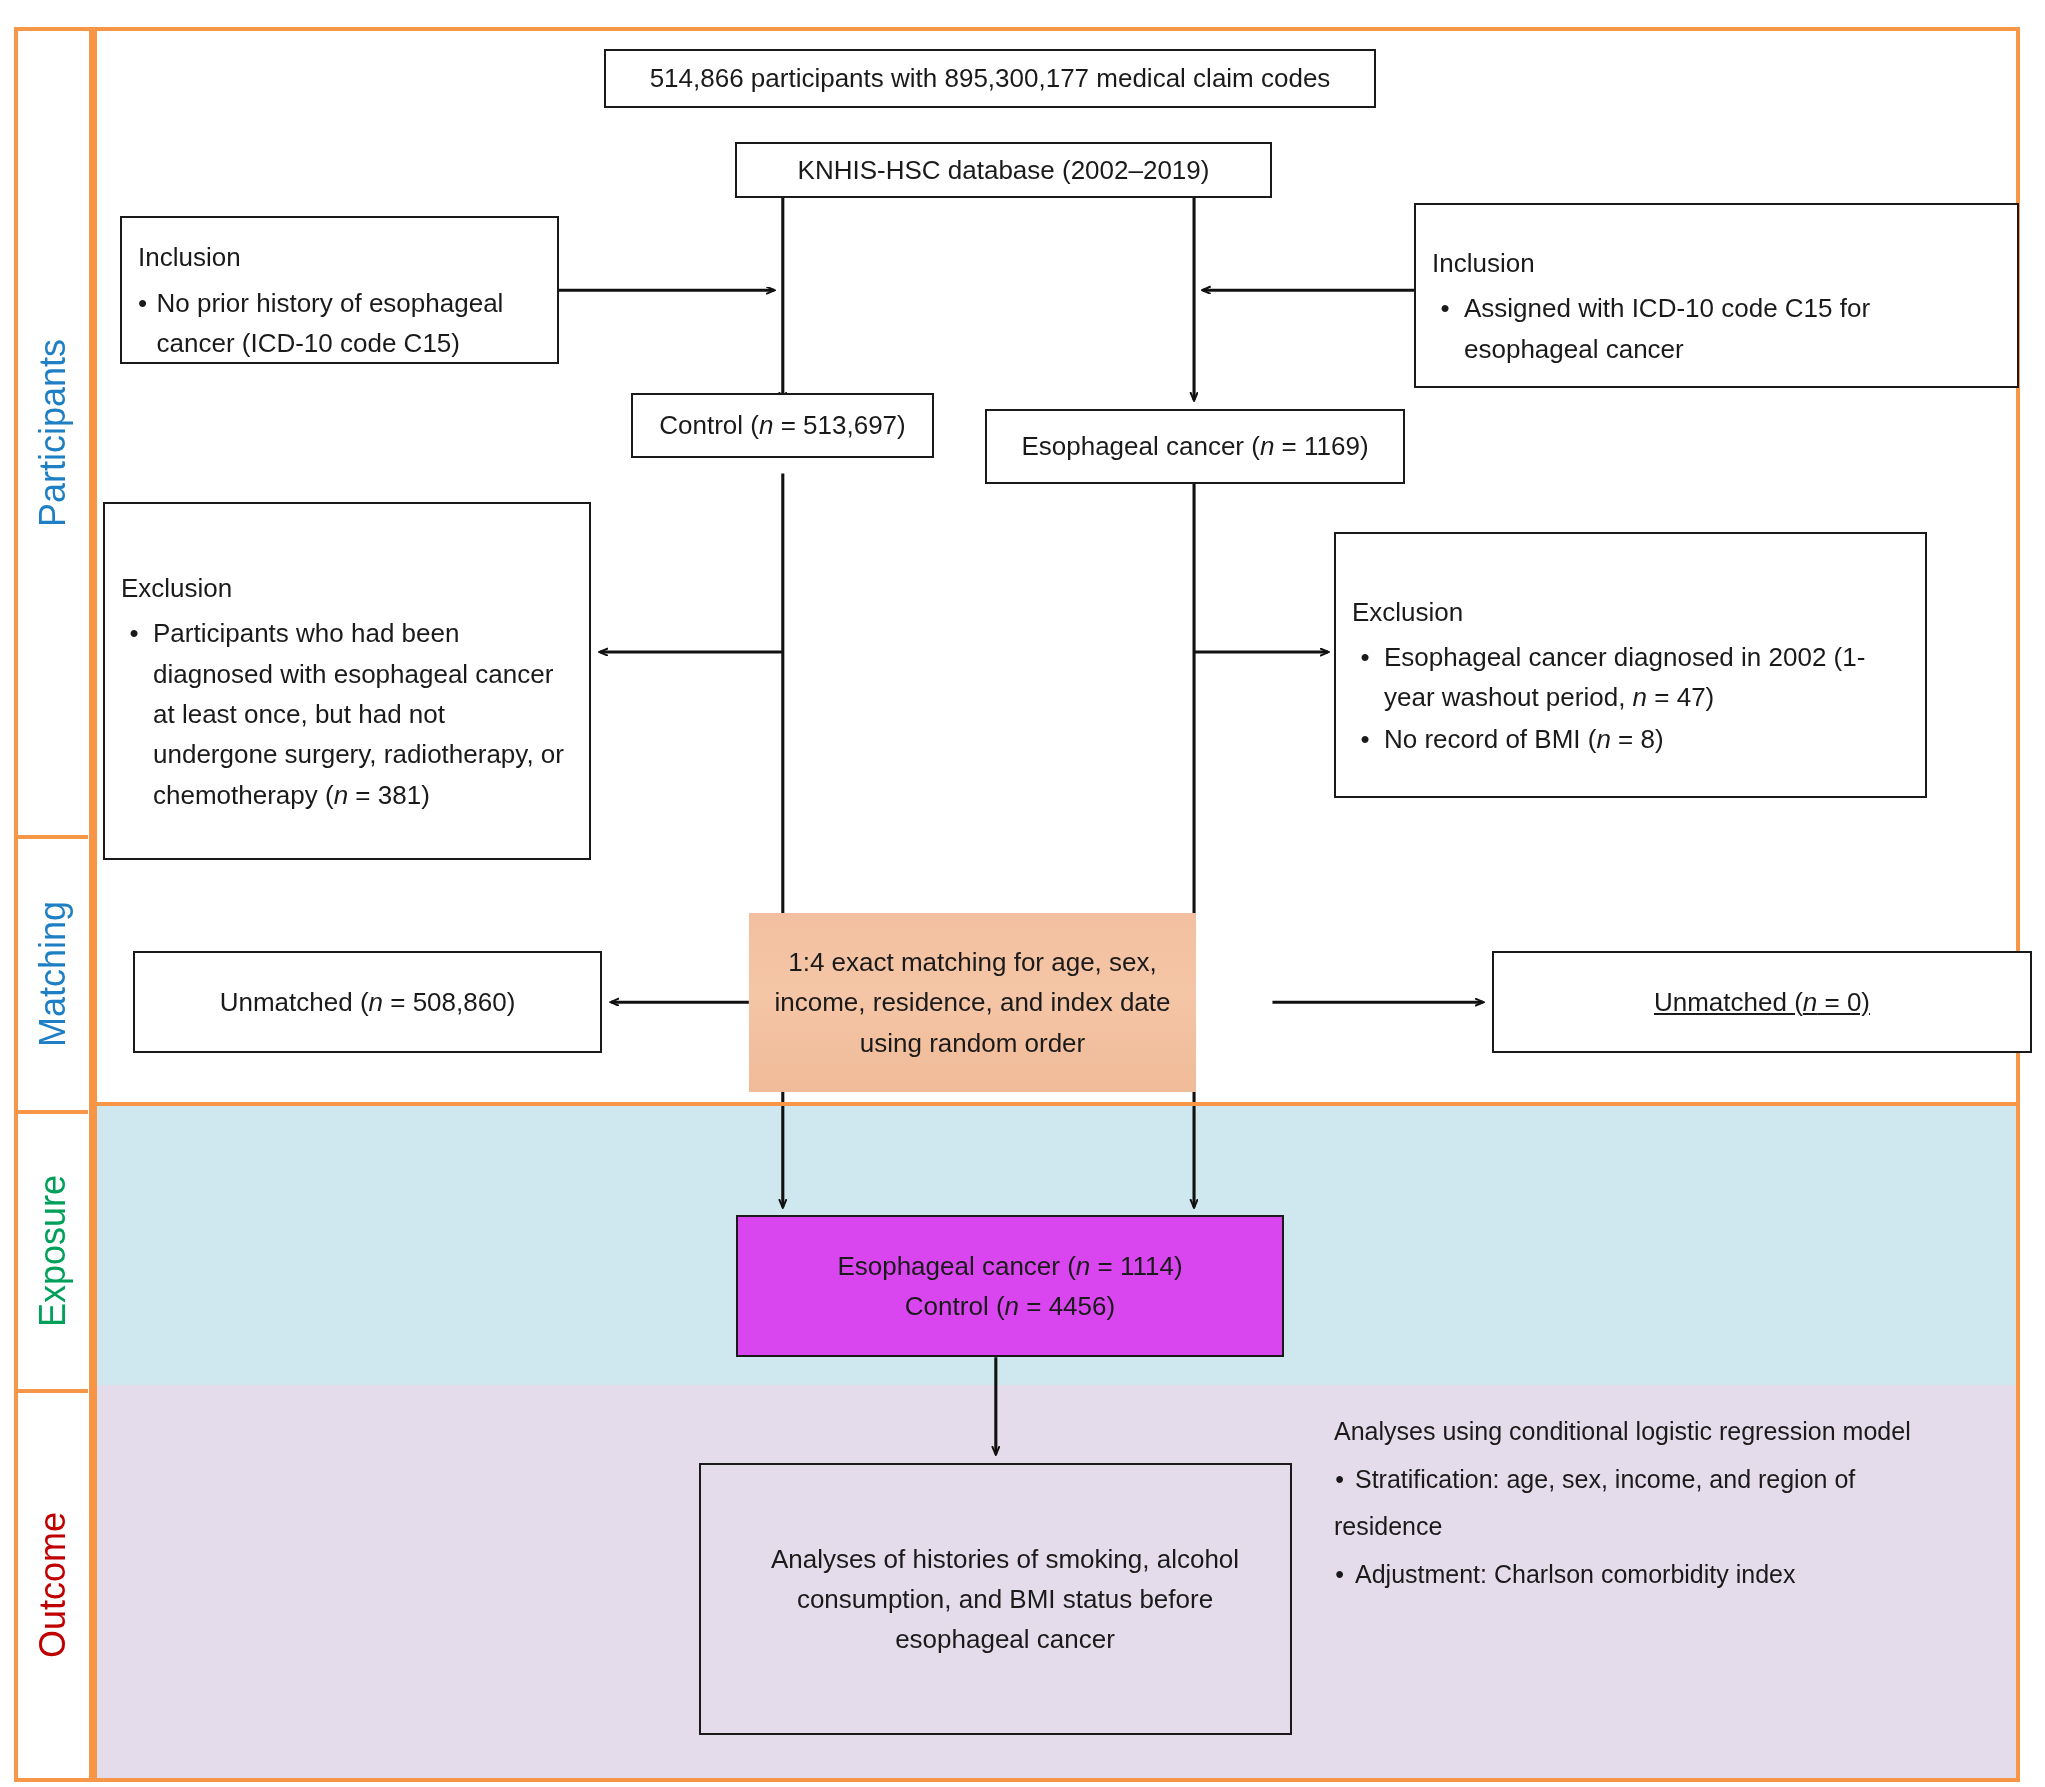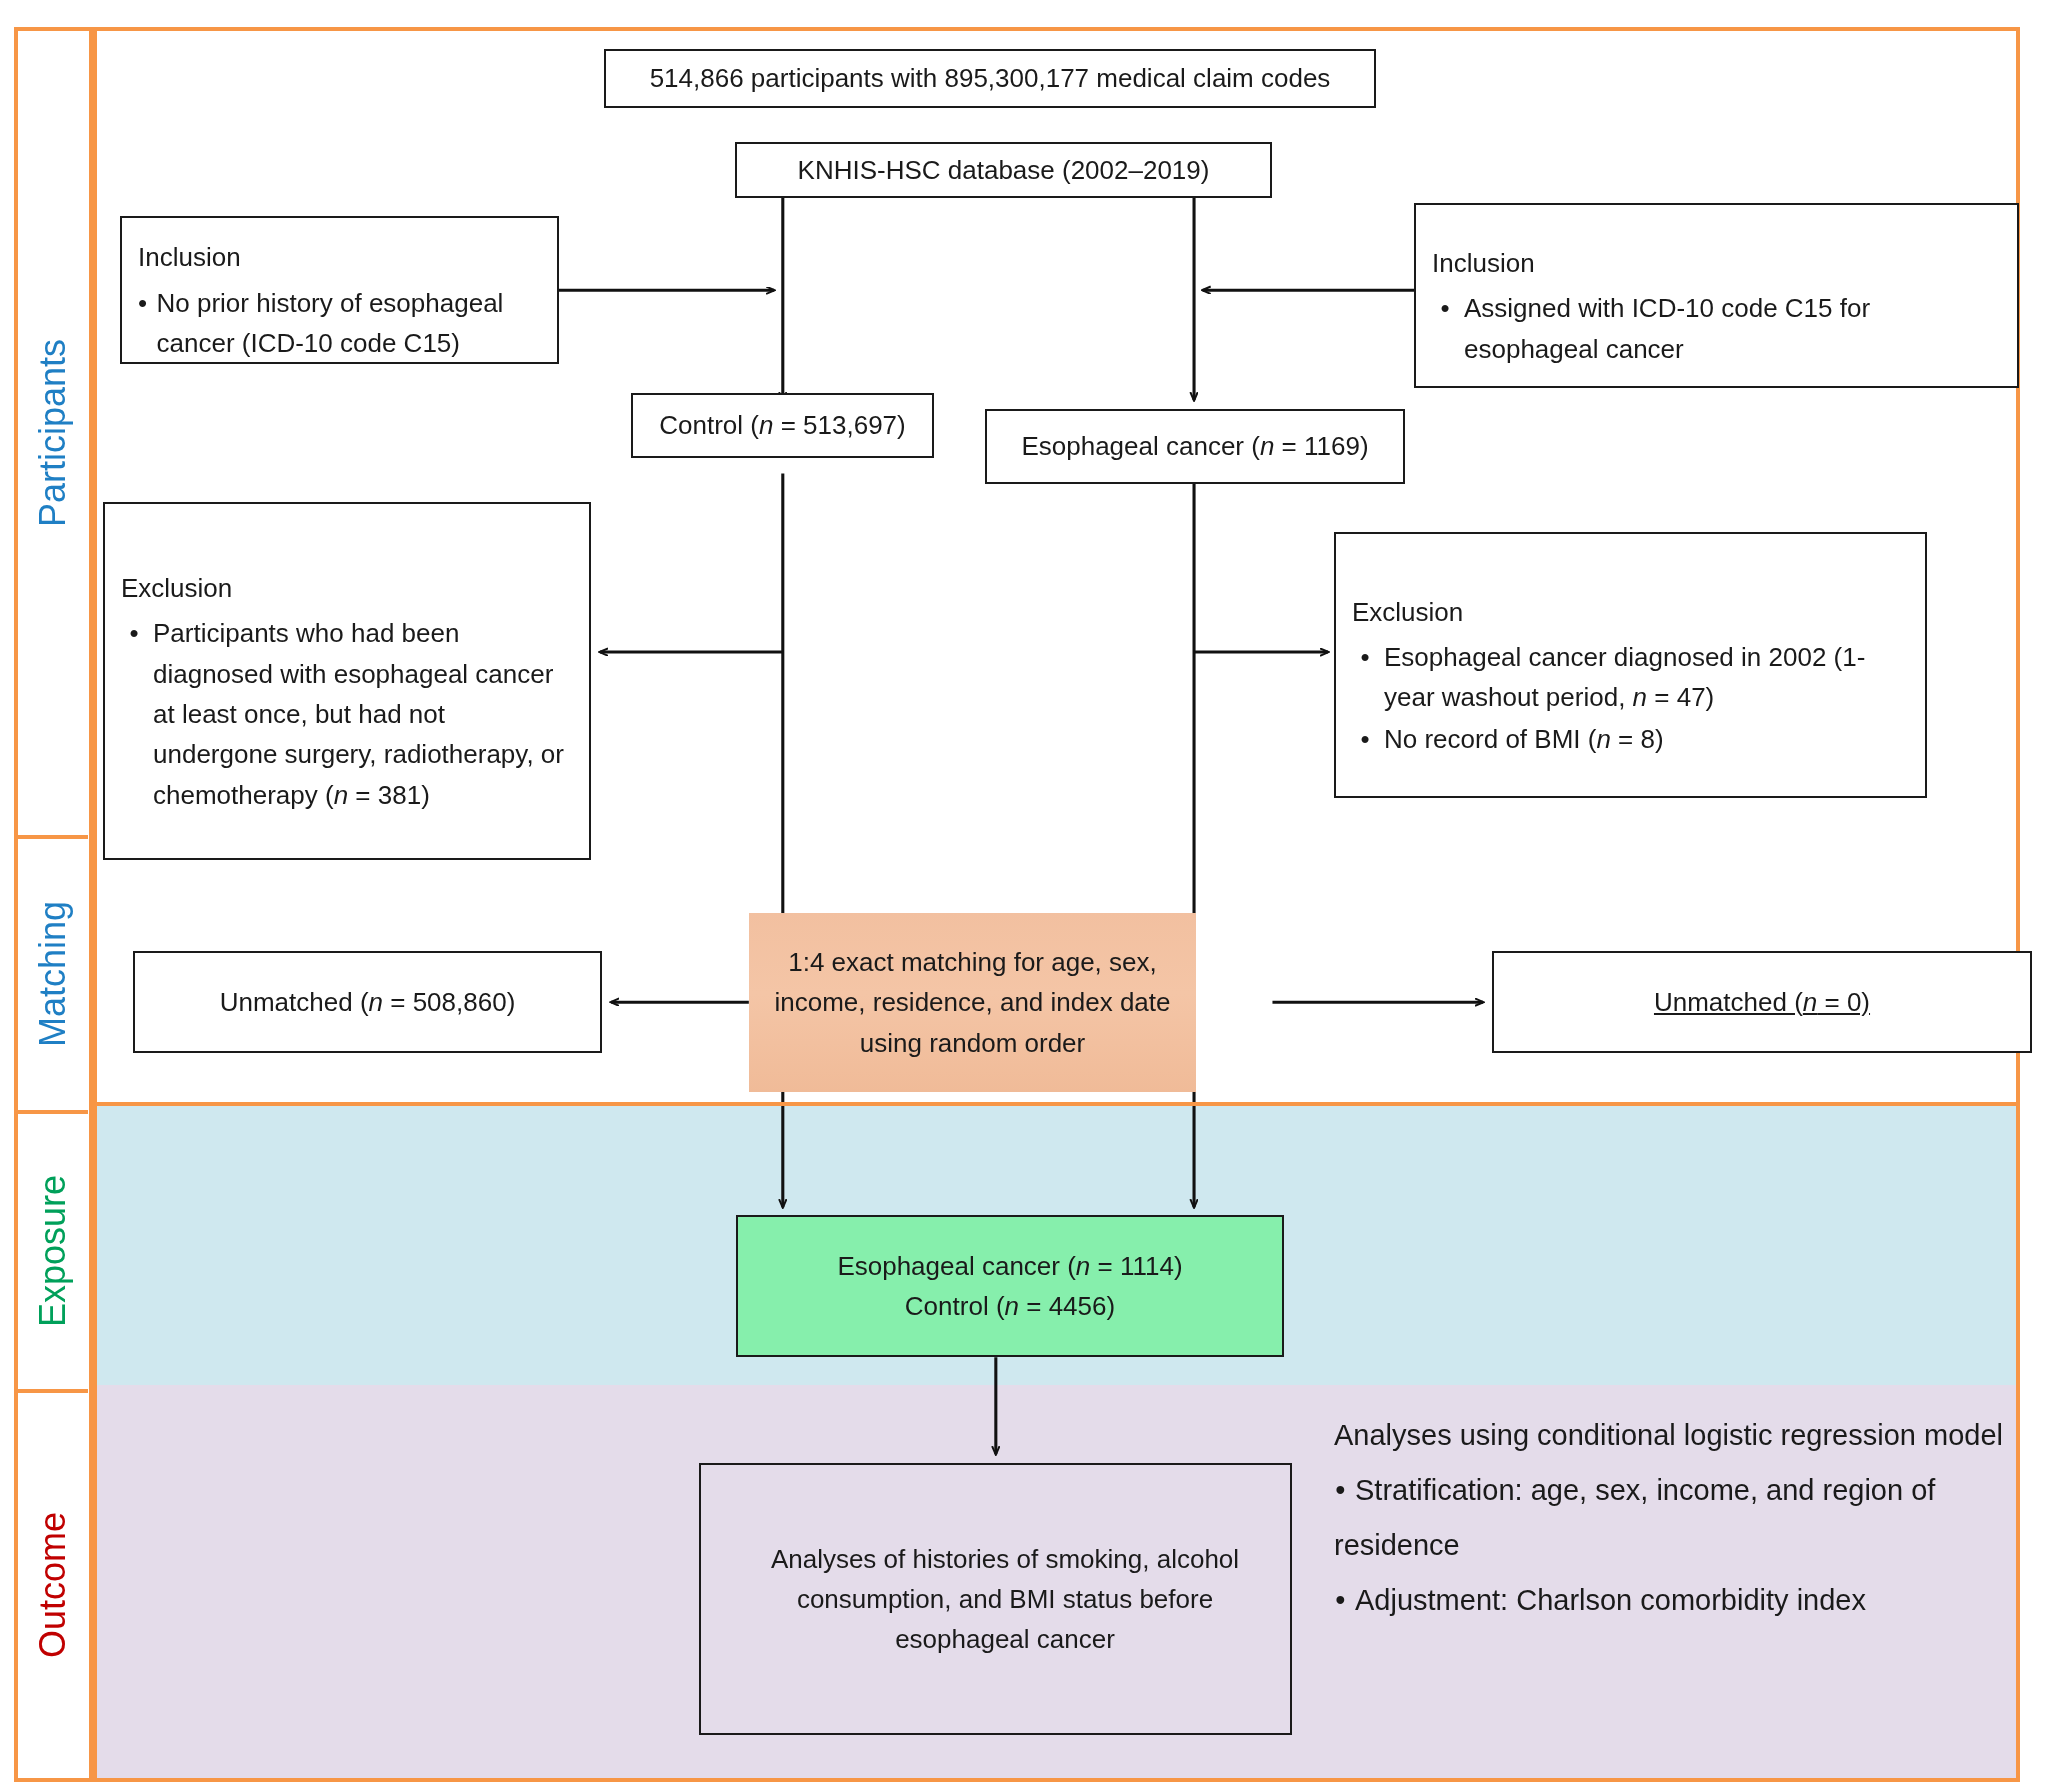--- a/index.html
+++ b/index.html
@@ -82,27 +82,27 @@
   #box-incl-left{left:120px;top:216px;width:439px;height:148px;}
   #box-incl-right{left:1414px;top:203px;width:605px;height:185px;}
   #box-control{left:631px;top:393px;width:303px;height:65px;}
   #box-ec{left:985px;top:409px;width:420px;height:75px;}
   #box-excl-left{left:103px;top:502px;width:488px;height:358px;}
   #box-excl-right{left:1334px;top:532px;width:593px;height:266px;}
   #box-unmatched-left{left:133px;top:951px;width:469px;height:102px;}
   #box-unmatched-right{left:1492px;top:951px;width:540px;height:102px;text-decoration:underline;}
   #box-match{left:749px;top:913px;width:447px;height:179px;
       border:none;background:linear-gradient(180deg,#f2c0a0 0%,#f4c5a6 45%,#f0bb98 100%);}
-  #box-exposure{left:736px;top:1215px;width:548px;height:142px;background:#86efac;}
+  #box-exposure{left:736px;top:1215px;width:548px;height:142px;background:#d946ef;}
   #box-outcome{left:699px;top:1463px;width:593px;height:272px;background:#e4dcea;padding-left:19px;}
 
   
   #outcome-notes{
     position:absolute;left:1334px;top:1408px;width:679px;
-    font-size:29px;color:#1a1a1a;line-height:1.9;
+    font-size:25px;color:#1a1a1a;line-height:1.9;
   }
   #outcome-notes .line{display:block;}
   #outcome-notes ul.bl2{margin:0;padding:0;list-style:none;}
   #outcome-notes ul.bl2 li{position:relative;padding-left:21px;}
   #outcome-notes ul.bl2 li::before{content:"•";position:absolute;left:1.2px;top:0;}
 
   
   #wires{position:absolute;left:0;top:0;width:2046px;height:1787px;pointer-events:none;}
 </style>
 </head>

